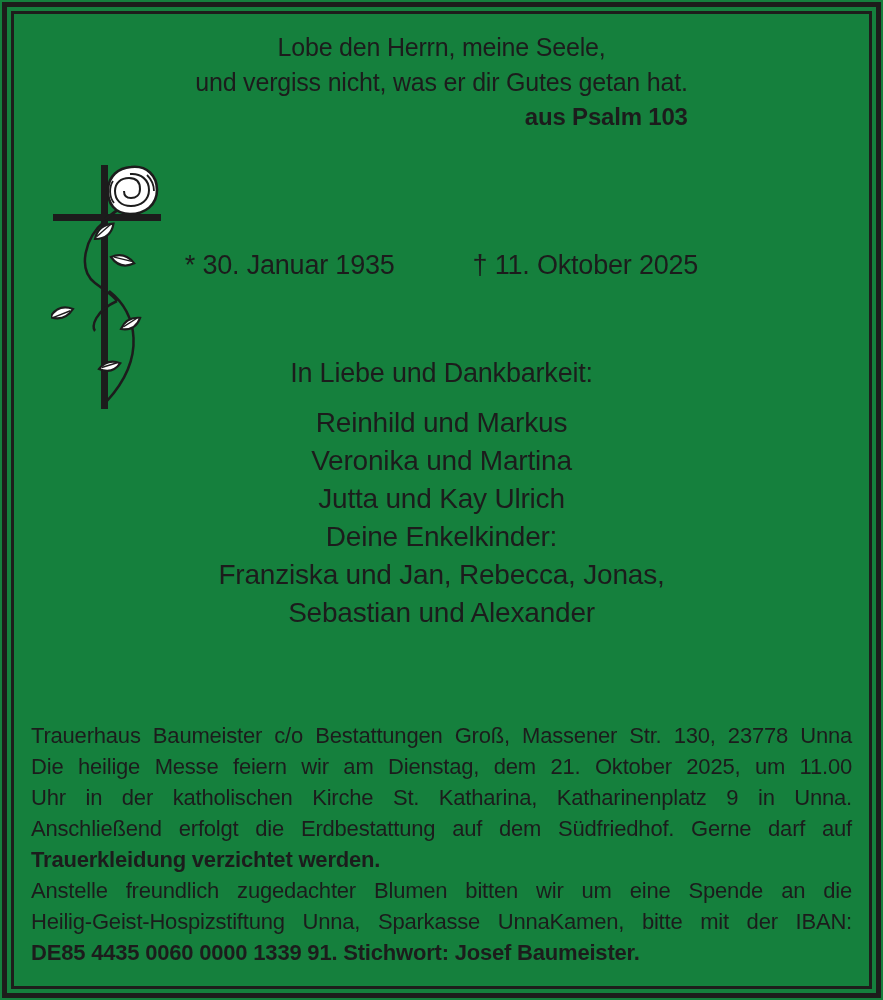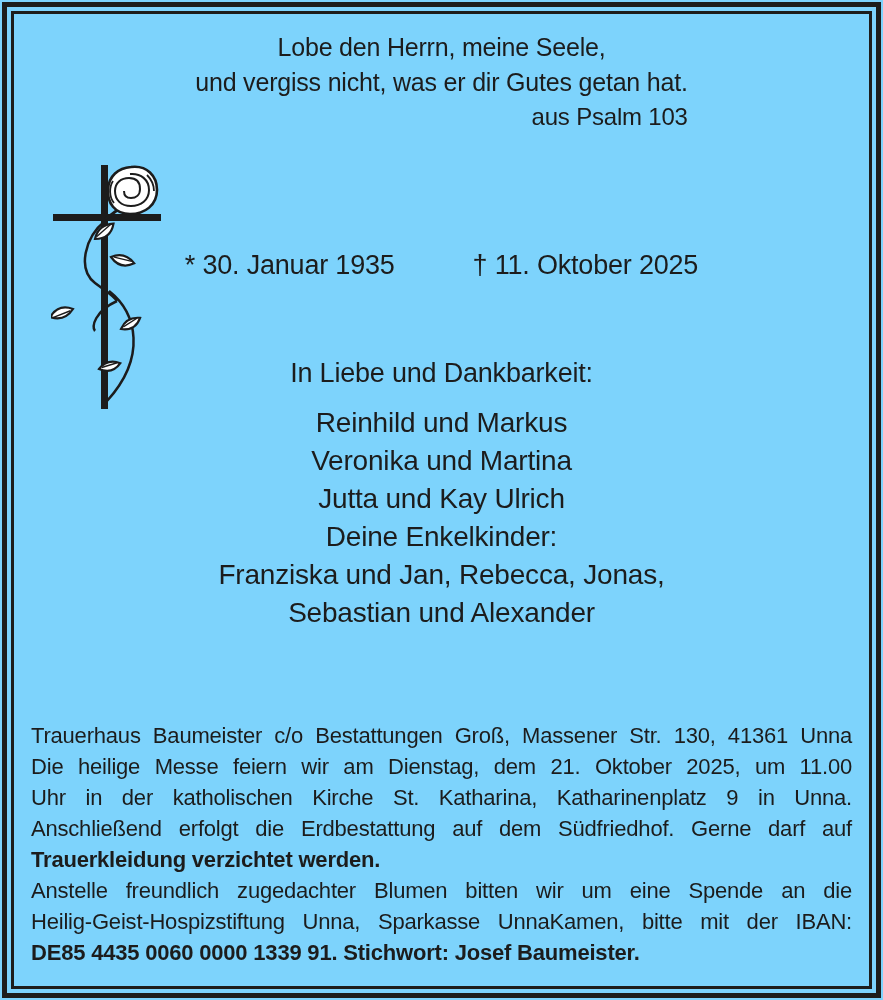--- a/index.html
+++ b/index.html
@@ -5,21 +5,21 @@
   html, body {
     margin: 0;
     padding: 0;
     background: #ffffff;
     font-family: "Liberation Sans", "DejaVu Sans", sans-serif;
   }
   .page {
     position: relative;
     width: 883px;
     height: 1000px;
-    background: #7dd3fc;
+    background: #15803d;
     box-sizing: border-box;
     padding: 2px;
   }
   .outer-frame {
     box-sizing: border-box;
     border: 5px solid #1d1d1b;
     padding: 4px;
     width: 100%;
     height: 100%;
   }
@@ -47,20 +47,21 @@
   .quote-line {
     font-size: 25px;
     line-height: 35px;
     letter-spacing: -0.2px;
   }
   .quote-attrib {
     font-size: 24px;
     line-height: 34px;
     text-align: right;
     letter-spacing: -0.2px;
+    font-weight: bold;
   }
   
   .name-line {
     position: absolute;
     top: 148px;
     left: 0;
     right: 0;
     text-align: center;
     font-size: 56px;
     line-height: 64px;
@@ -199,21 +200,21 @@
         <div>Reinhild und Markus</div>
         <div>Veronika und Martina</div>
         <div>Jutta und Kay Ulrich</div>
         <div>Deine Enkelkinder:</div>
         <div>Franziska und Jan, Rebecca, Jonas,</div>
         <div>Sebastian und Alexander</div>
       </div>
 
       <div class="bottom-section">
         <div class="para">
-          <div class="jline">Trauerhaus Baumeister c/o Bestattungen Groß, Massener Str. 130, 41361 Unna</div>
+          <div class="jline">Trauerhaus Baumeister c/o Bestattungen Groß, Massener Str. 130, 23778 Unna</div>
         </div>
         <div class="para">
           <div class="jline">Die heilige Messe feiern wir am Dienstag, dem 21. Oktober 2025, um 11.00</div>
           <div class="jline">Uhr in der katholischen Kirche St. Katharina, Katharinenplatz 9 in Unna.</div>
           <div class="jline">Anschließend erfolgt die Erdbestattung auf dem Südfriedhof. Gerne darf auf</div>
           <div class="jline last">Trauerkleidung verzichtet werden.</div>
         </div>
         <div class="para">
           <div class="jline">Anstelle freundlich zugedachter Blumen bitten wir um eine Spende an die</div>
           <div class="jline">Heilig-Geist-Hospizstiftung Unna, Sparkasse UnnaKamen, bitte mit der IBAN:</div>

